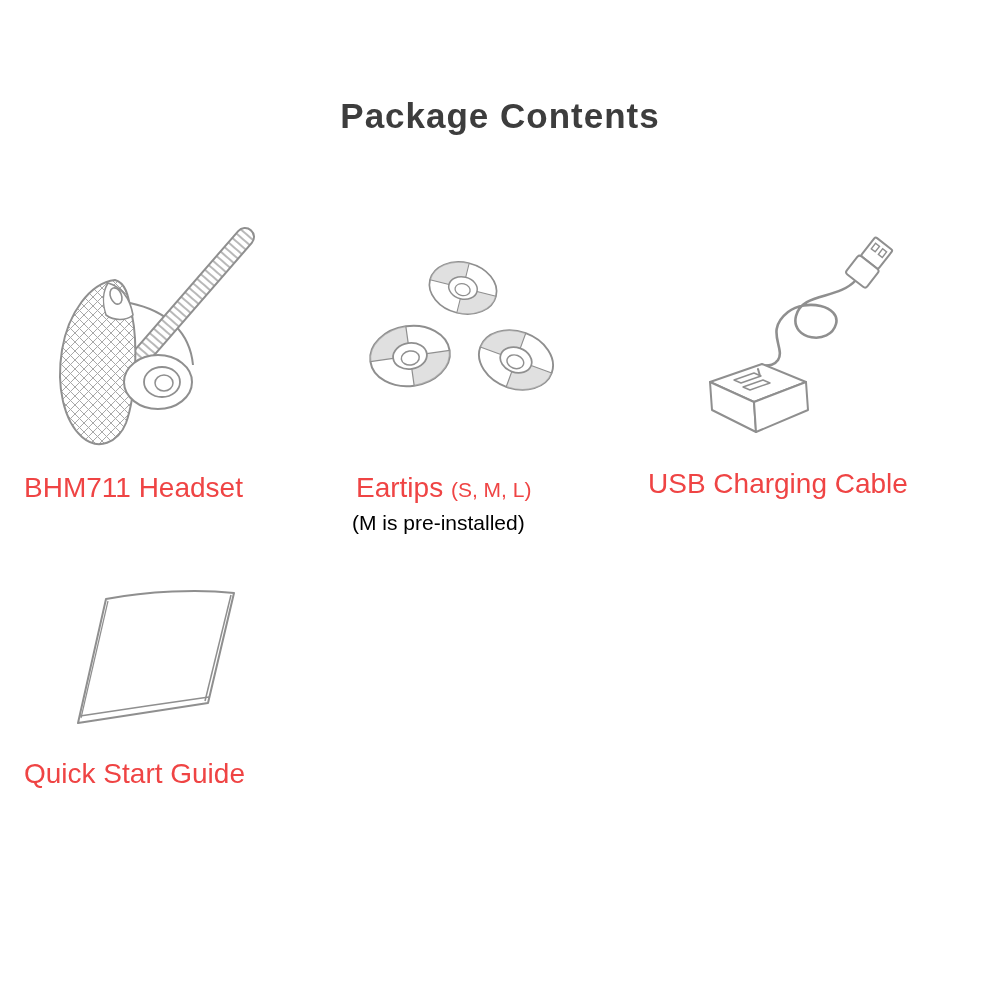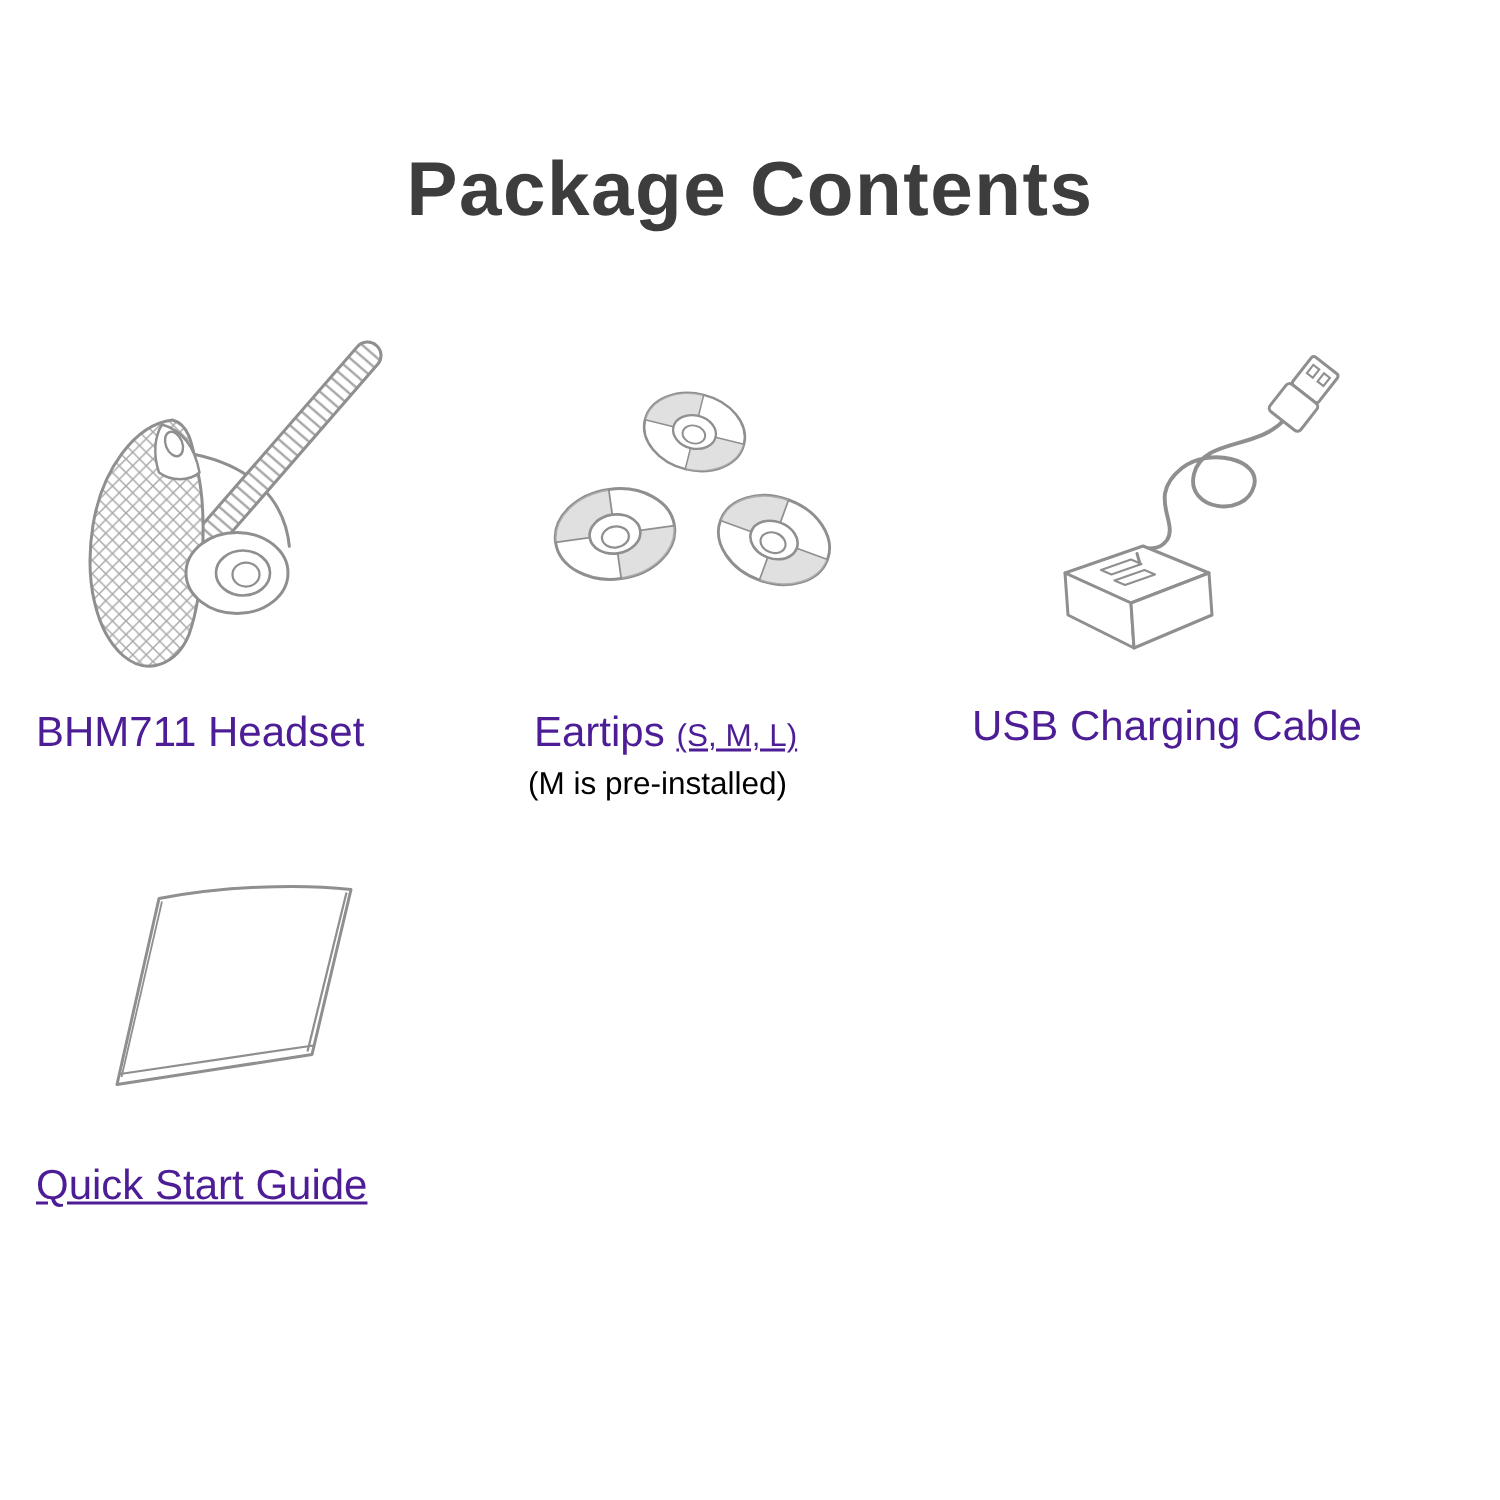--- a/index.html
+++ b/index.html
@@ -2,42 +2,42 @@
 <html><head>
 <meta charset="utf-8">
 <style>
   html,body{margin:0;padding:0;background:#fff;}
   .canvas{
     position:relative;width:1000px;height:1000px;background:#ffffff;
     font-family:"Liberation Sans","DejaVu Sans",sans-serif;overflow:hidden;
   }
   .page-title{
     position:absolute;top:96px;left:0;width:1000px;text-align:center;
-    font-size:51px;font-weight:700;color:#3d3d3d;letter-spacing:1px;
+    font-size:35px;font-weight:700;color:#3d3d3d;letter-spacing:1px;
   }
   .fig{position:absolute;}
   .fig svg{display:block;}
   .caption{
-    position:absolute;color:#4c1d95;font-size:28px;white-space:nowrap;
+    position:absolute;color:#ef4444;font-size:28px;white-space:nowrap;
   }
-  .caption .small{font-size:21px;text-decoration:underline;}
+  .caption .small{font-size:21px;}
   .note{
     position:absolute;color:#000000;font-size:21px;white-space:nowrap;
   }
   
   .fig-headset{left:30px;top:225px;}
   .cap-headset{left:24px;top:472px;}
   .fig-eartips{left:358px;top:250px;}
   .cap-eartips{left:356px;top:472px;}
   .note-eartips{left:352px;top:511px;}
   .fig-usb{left:690px;top:232px;}
   .cap-usb{left:648px;top:468px;}
   .note-usb{left:645px;top:508px;}
   .fig-guide{left:68px;top:585px;}
-  .cap-guide{left:24px;top:774px;text-decoration:underline;}
+  .cap-guide{left:24px;top:758px;}
 </style>
 </head>
 <body>
 
 <div class="canvas">
 
   <div class="page-title">Package Contents</div>
 
   <div class="fig fig-headset">
     <svg width="250" height="230" viewBox="0 0 250 230">

